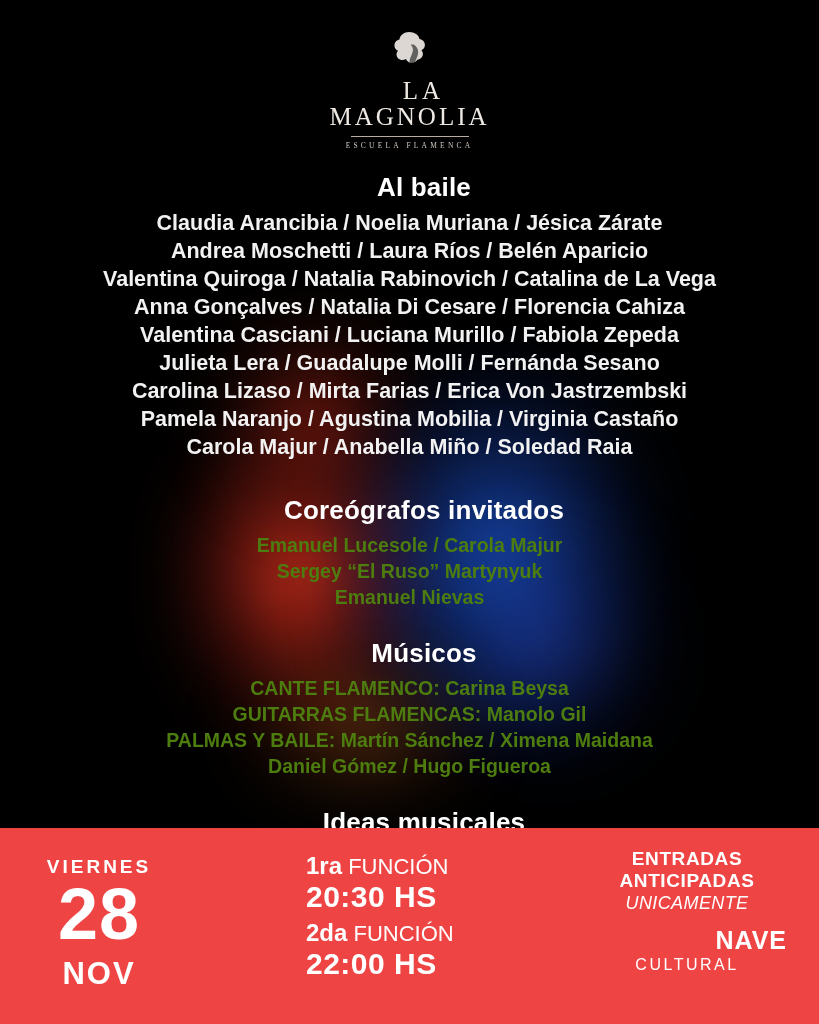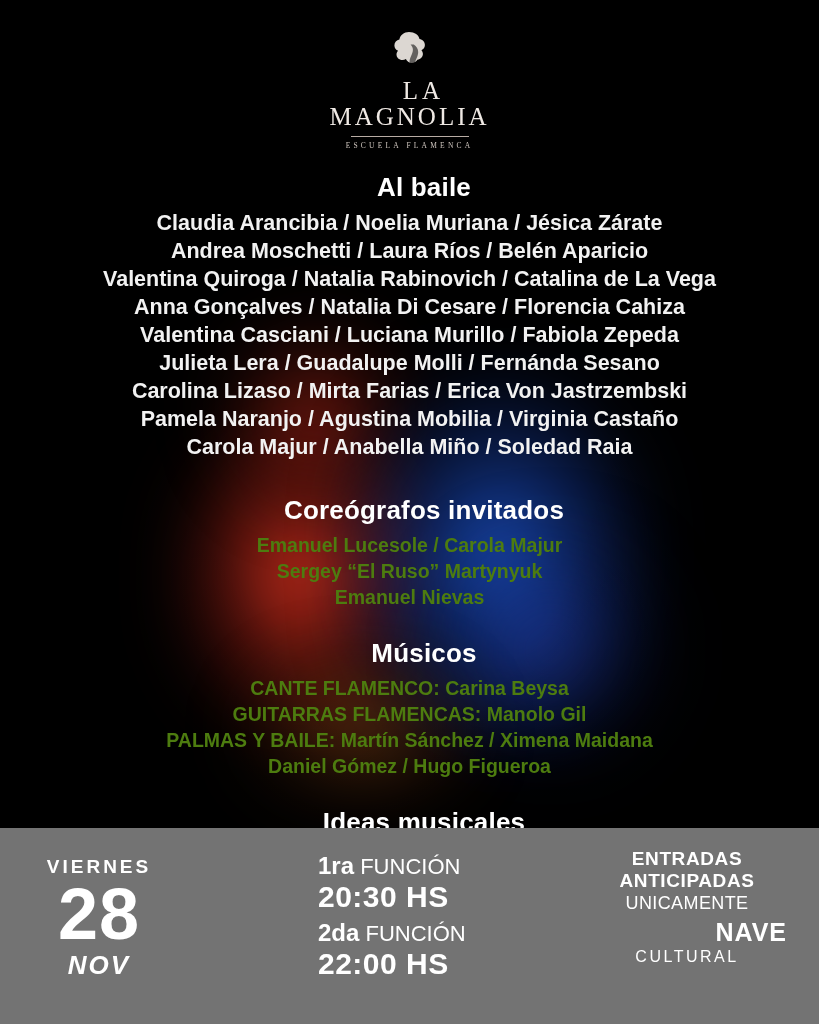--- a/index.html
+++ b/index.html
@@ -162,21 +162,21 @@
     line-height: 1.35;
   }
 
   
   .footer {
     position: absolute;
     left: 0;
     right: 0;
     bottom: 0;
     height: 196px;
-    background: #737373;
+    background: #ef4444;
     z-index: 6;
   }
   .footer-date {
     position: absolute;
     left: 34px;
     top: 28px;
     text-align: center;
     width: 130px;
   }
   .f-viernes {
@@ -187,30 +187,29 @@
   }
   .f-28 {
     font-size: 72px;
     font-weight: bold;
     line-height: 0.95;
     letter-spacing: 1px;
     color: #ffffff;
     margin: 2px 0 0 0;
   }
   .f-nov {
-    font-size: 26px;
+    font-size: 31px;
     font-weight: bold;
     letter-spacing: 2px;
     color: #ffffff;
-    margin-top: 2px;
-    font-style: italic;
+    margin-top: 8px;
   }
   .footer-shows {
     position: absolute;
-    left: 318px;
+    left: 306px;
     top: 24px;
   }
   .show-label {
     font-size: 22px;
     color: #ffffff;
     line-height: 1.15;
   }
   .show-num {
     font-weight: bold;
     font-size: 24px;
@@ -235,21 +234,22 @@
     font-weight: bold;
     letter-spacing: 0.6px;
     color: #ffffff;
     line-height: 1.18;
   }
   .t-line3 {
     font-size: 18px;
     color: #ffffff;
     letter-spacing: 0.4px;
     line-height: 1.2;
-    margin-bottom: 4px;
+    margin-bottom: 12px;
+    font-style: italic;
   }
   .nave-logo {
     font-size: 25px;
     font-weight: bold;
     letter-spacing: 1px;
     color: #ffffff;
     font-family: "Liberation Sans", sans-serif;
     text-align: right;
   }
   .nave-sub {

